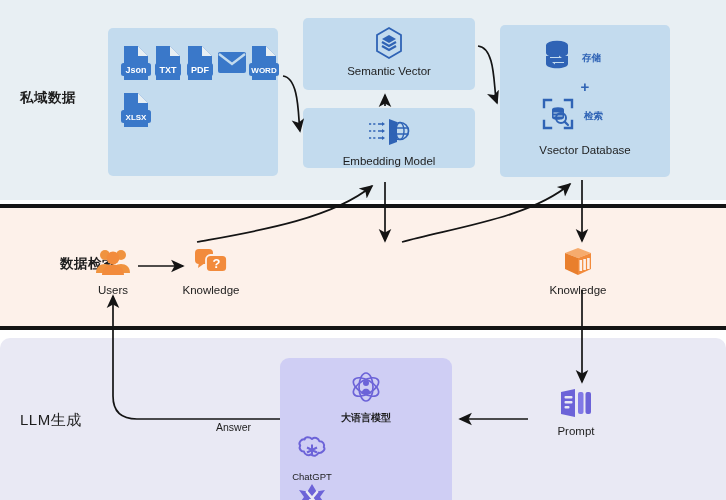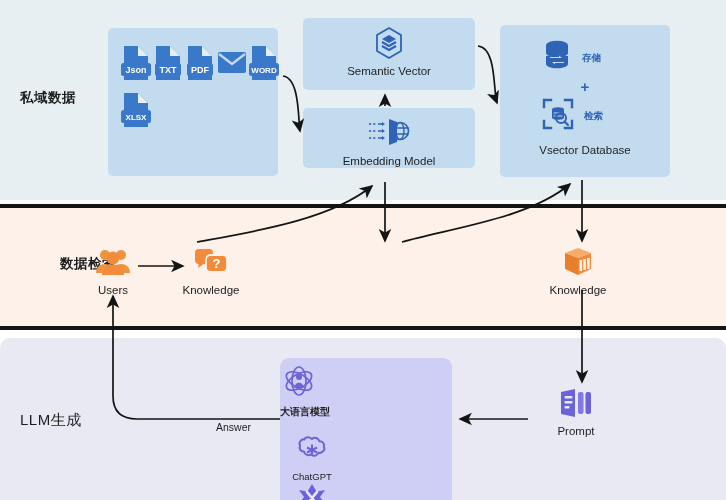--- a/index.html
+++ b/index.html
@@ -57,21 +57,21 @@
   .node .glyph { height: 40px; display: flex; align-items: center; justify-content: center; }
   .node .cap { font-size: 11.5px; color: #1d1d1d; margin-top: 2px; white-space: nowrap; }
 
   .node-users     { left: 65px;  top: 242px; }
   .node-question  { left: 163px; top: 242px; }
   .node-query     { left: 333px; top: 242px; }
   .node-knowledge { left: 530px; top: 242px; }
   .node-prompt    { left: 528px; top: 383px; }
 
   
-  .llm-main { position: absolute; left: 0; top: 4px; width: 100%; }
+  .llm-main { position: absolute; left: 0; top: 10px; width: 100%; text-align: center; }
   .llm-main .cap { font-size: 10px; font-weight: 700; color: #1d1d1d; margin-top: 1px; }
   .llm-row {
     position: absolute; left: 6px; top: 76px; width: 160px;
     display: flex; justify-content: space-between; flex-direction: column;
   }
   .llm-item { width: 52px; text-align: center; }
   .llm-item .cap { font-size: 9.5px; color: #1d1d1d; margin-top: 1px; white-space: nowrap; }
 
   
   .vdb-row { position: absolute; display: flex; align-items: center; gap: 10px; }

